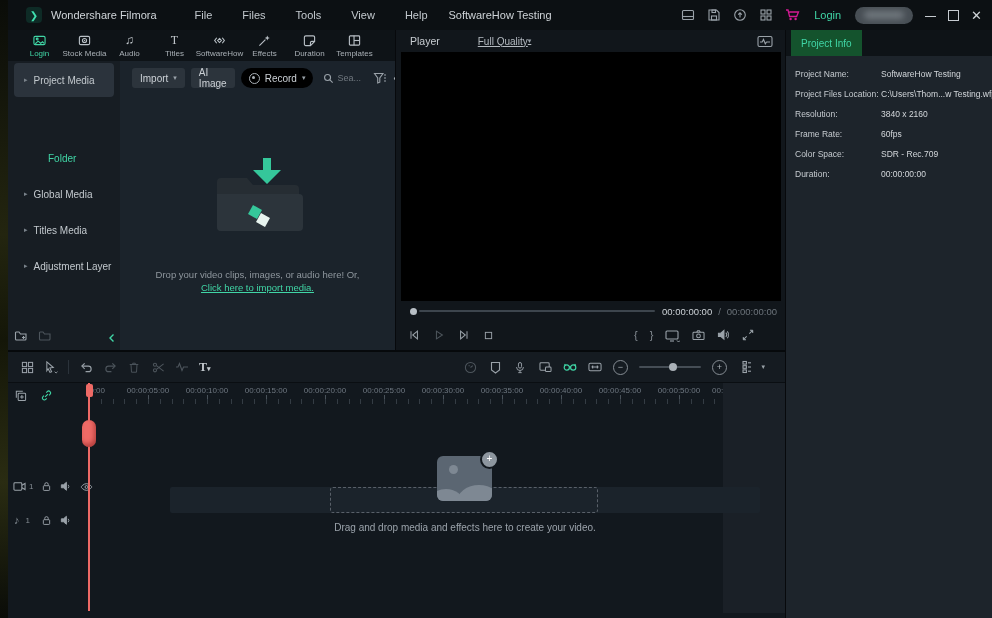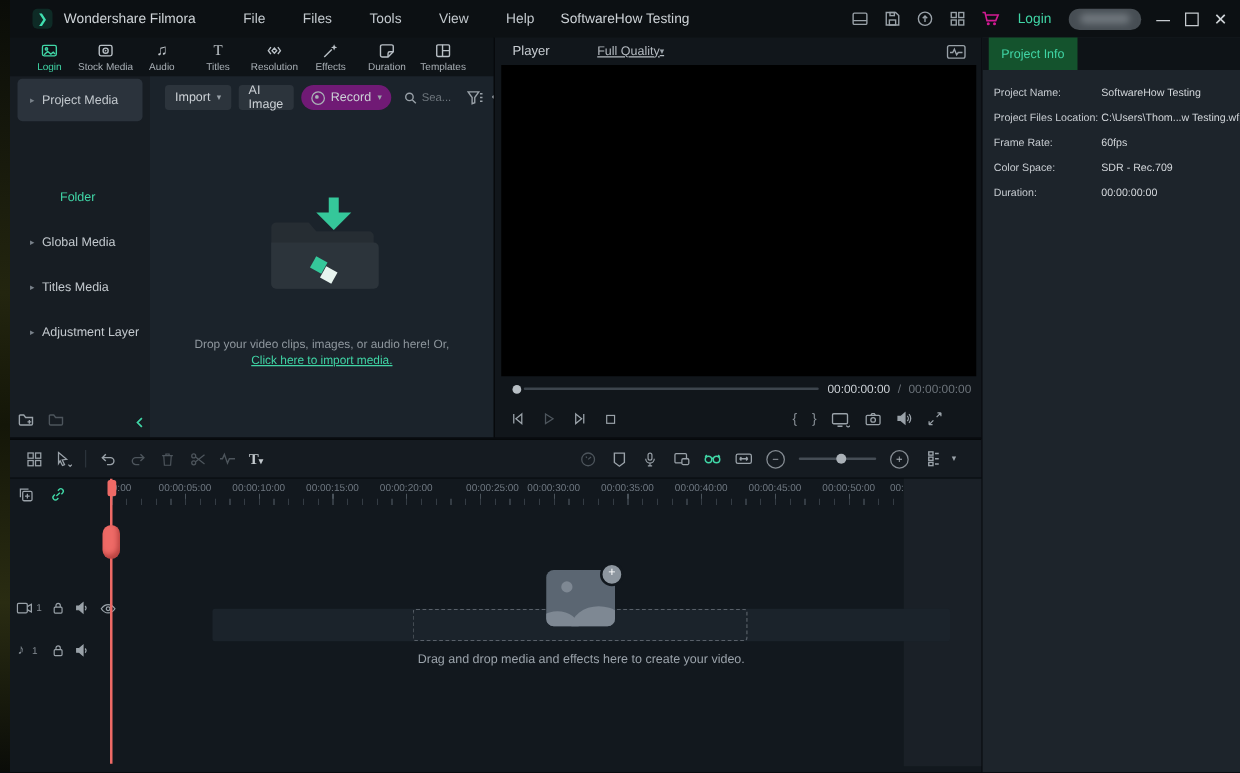--- a/index.html
+++ b/index.html
@@ -55,21 +55,21 @@
   .side-item.folder .txt{color:#40d6a6;}
   .side-foot{position:absolute;left:6px;top:268px;display:flex;gap:10px;}
   .side-collapse{position:absolute;right:4px;top:272px;}
 
   
   .media-panel{left:120px;top:61px;width:275px;height:289px;background:#1b232b;}
   .mp-toolbar{display:flex;align-items:center;gap:6px;padding:7px 0 0 12px;}
   .btn{height:20px;display:inline-flex;align-items:center;gap:5px;background:#2c343c;border-radius:3px;
        padding:0 8px;font-size:10px;color:#ccd1d6;}
   .btn .dd{font-size:7px;color:#9aa2a9;}
-  .pillbtn{border-radius:10px;background:#701a75;text-align:right;}
+  .pillbtn{border-radius:10px;background:#000000;text-align:right;}
   .rec-dot{width:9px;height:9px;border:1px solid #aab1b7;border-radius:50%;position:relative;}
   .rec-dot::after{content:"";position:absolute;left:2.5px;top:2.5px;width:3px;height:3px;border-radius:50%;background:#aab1b7;}
   .mp-search{display:flex;align-items:flex-start;gap:3px;margin-left:4px;}
   .mp-search input{width:30px;background:transparent;border:none;outline:none;font-size:9px;color:#8d959c;
                    font-family:"Liberation Sans",sans-serif;padding:0;}
   .mp-search input::placeholder{color:#70787f;}
   .mp-more{font-size:10px;letter-spacing:1px;color:#aab1b7;}
   .dropzone{position:absolute;left:0;top:95px;width:100%;text-align:center;}
   .drop-text{font-size:9.5px;color:#8f979e;margin-top:22px;line-height:1.5;}
   .drop-link{font-size:9.5px;color:#40d6a6;text-decoration:underline;}
@@ -238,21 +238,21 @@
       <span class="tglyph">T</span>
       <span class="lbl">Titles</span>
     </div>
     <div class="rtab">
       <span class="ic">
           <svg width="13" height="13" viewBox="0 0 14 14" fill="none" stroke="currentColor" stroke-width="1.2">
             <path d="M4 4L1.8 7 4 10M10 4l2.2 3L10 10"></path>
             <path d="M7 4.8L9 7l-2 2.2L5 7z"></path>
           </svg>
         </span>
-      <span class="lbl">Resolution</span>
+      <span class="lbl">SoftwareHow</span>
     </div>
     <div class="rtab">
       <span class="ic">
           <svg width="13" height="13" viewBox="0 0 14 14" fill="none" stroke="currentColor" stroke-width="1.2">
             <line x1="1.5" y1="12.5" x2="8" y2="6"></line>
             <path d="M10 1.5l.8 1.9 1.9.8-1.9.8-.8 1.9-.8-1.9-1.9-.8 1.9-.8z" fill="currentColor" stroke="none"></path>
           </svg>
         </span>
       <span class="lbl">Effects</span>
     </div>
@@ -453,20 +453,24 @@
     <div class="rp-body">
       <div class="rp-row">
         <span class="k">Project Name:</span>
         <span class="v">SoftwareHow Testing</span>
       </div>
       <div class="rp-row">
         <span class="k">Project Files Location:</span>
         <span class="v">C:\Users\Thom...w Testing.wfp</span>
       </div>
       <div class="rp-row">
+        <span class="k">Resolution:</span>
+        <span class="v">3840 x 2160</span>
+      </div>
+      <div class="rp-row">
         <span class="k">Frame Rate:</span>
         <span class="v">60fps</span>
       </div>
       <div class="rp-row">
         <span class="k">Color Space:</span>
         <span class="v">SDR - Rec.709</span>
       </div>
       <div class="rp-row">
         <span class="k">Duration:</span>
         <span class="v">00:00:00:00</span>
@@ -599,21 +603,21 @@
           <path d="M5.5 8.5l3-3M6.8 3.8l1-1a2.1 2.1 0 0 1 3 3l-1 1M7.2 10.2l-1 1a2.1 2.1 0 0 1-3-3l1-1"></path>
         </svg>
       </span>
 
     <div class="ruler">
       <span class="rl" style="left:-4px;width:40px;text-align:left;">00:00</span>
       <span class="rl" style="left:33px;">00:00:05:00</span>
       <span class="rl" style="left:92px;">00:00:10:00</span>
       <span class="rl" style="left:151px;">00:00:15:00</span>
       <span class="rl" style="left:210px;">00:00:20:00</span>
-      <span class="rl" style="left:279px;text-align:center;">00:00:25:00</span>
+      <span class="rl" style="left:269px;text-align:center;">00:00:25:00</span>
       <span class="rl" style="left:328px;">00:00:30:00</span>
       <span class="rl" style="left:387px;">00:00:35:00</span>
       <span class="rl" style="left:446px;">00:00:40:00</span>
       <span class="rl" style="left:505px;">00:00:45:00</span>
       <span class="rl" style="left:564px;">00:00:50:00</span>
       <span class="rl" style="left:623px;text-align:left;">00:00:</span>
       <span class="ticks-major"></span>
       <span class="ticks-minor"></span>
     </div>
 

